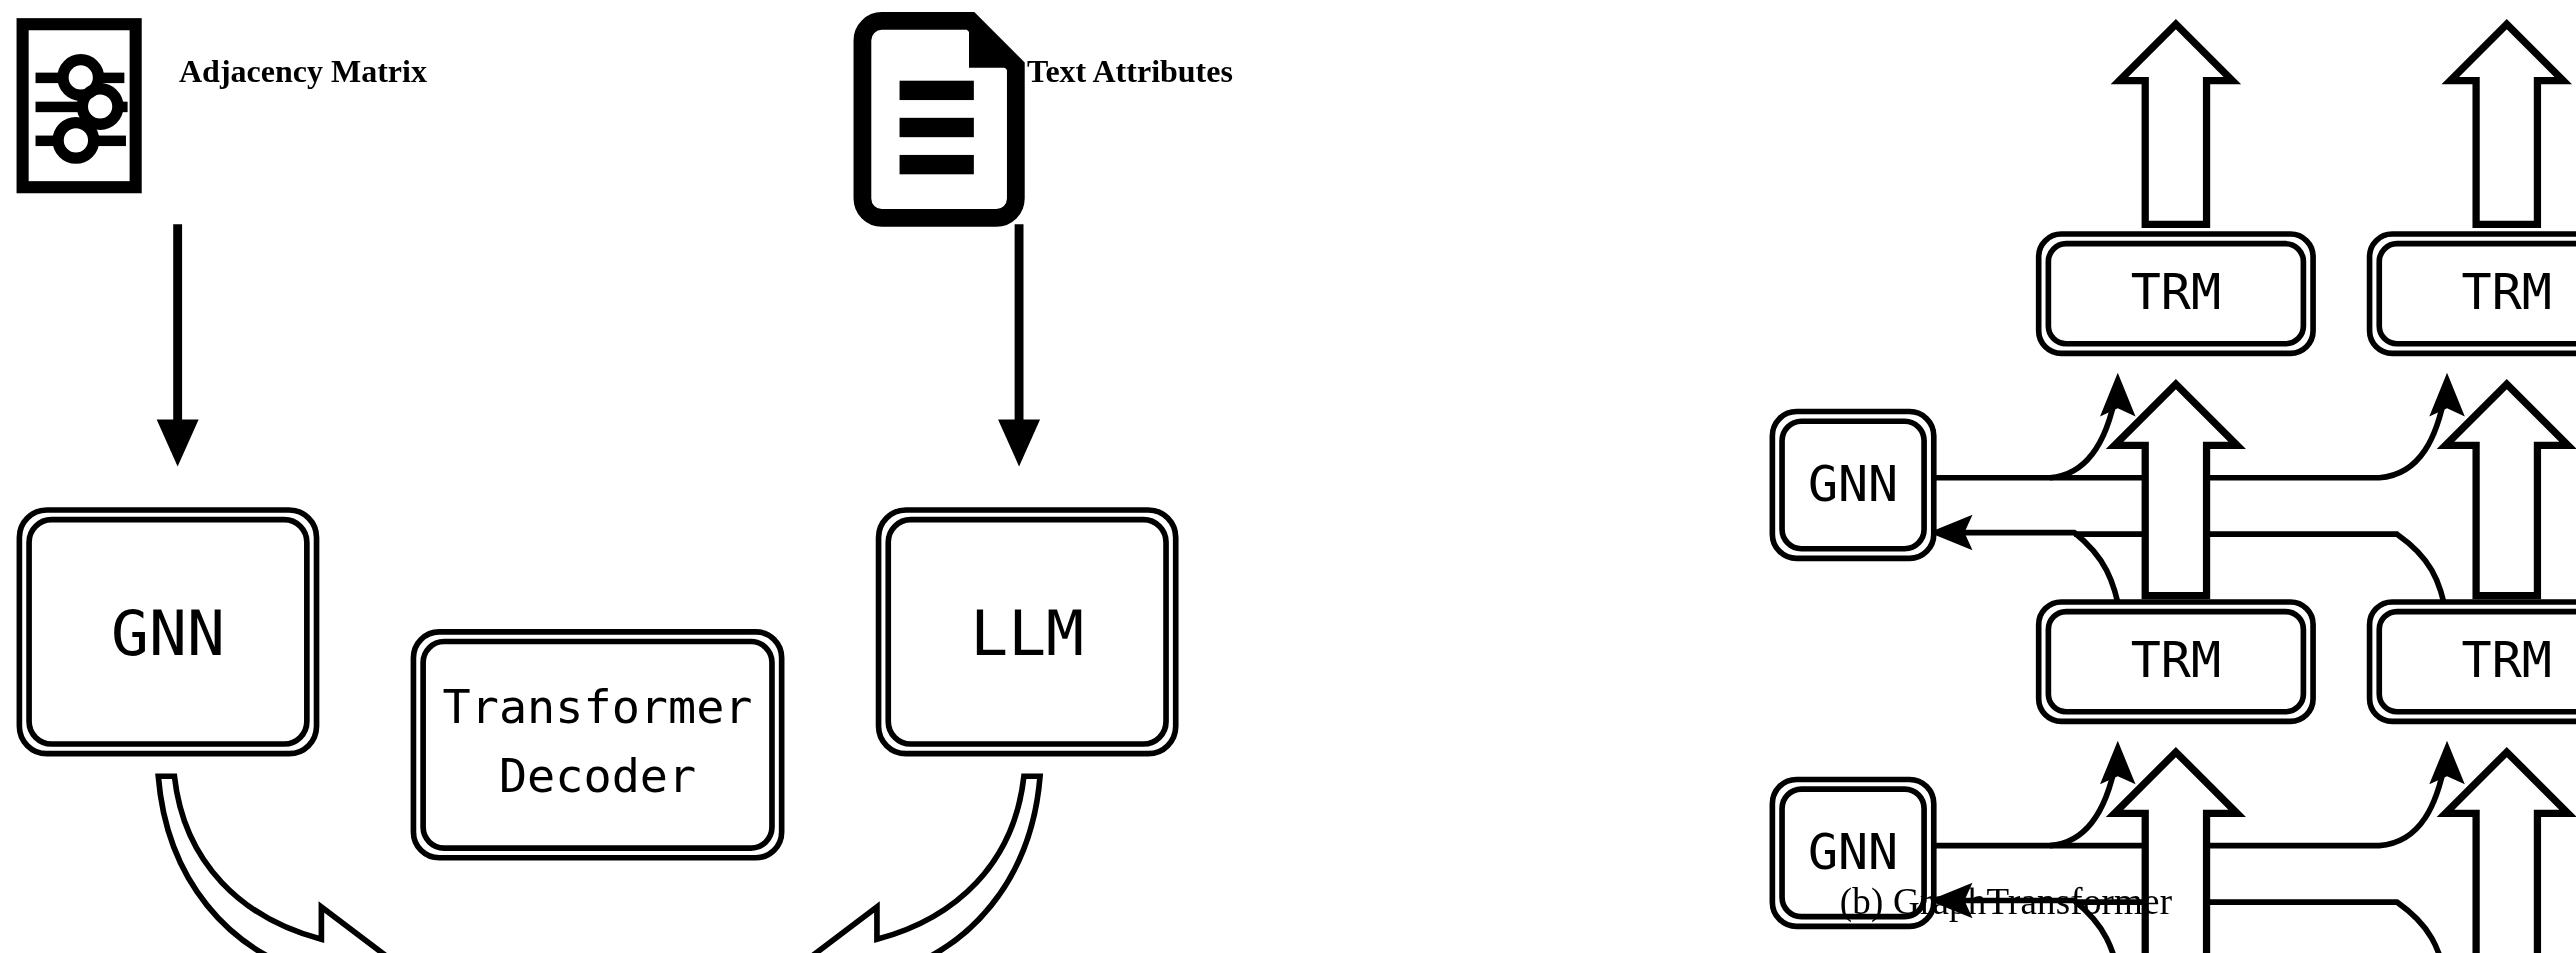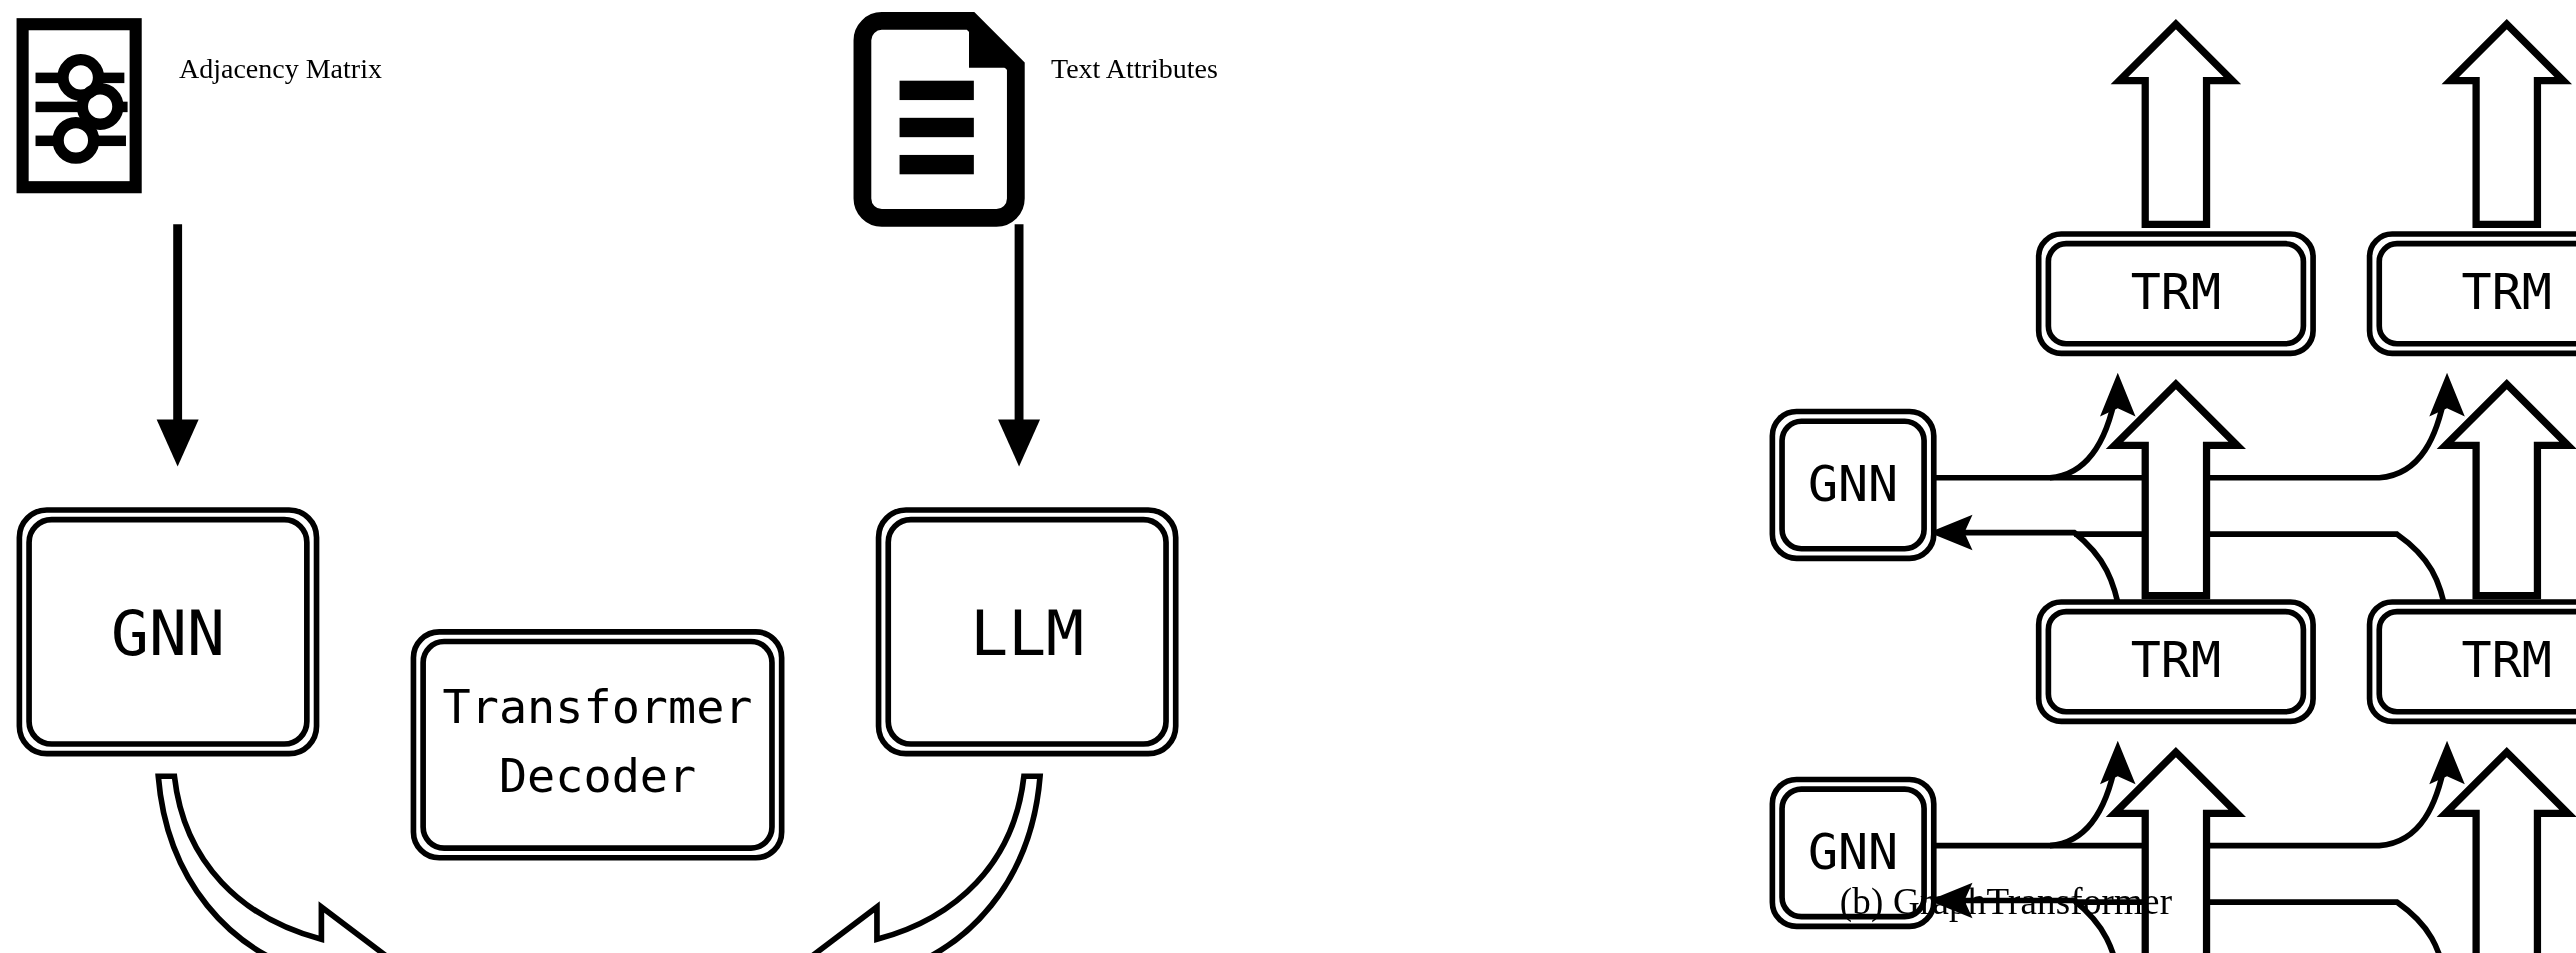--- a/index.html
+++ b/index.html
@@ -3,21 +3,21 @@
 <meta charset="utf-8">
 <style>
   html,body{margin:0;padding:0;background:#ffffff;}
   body{width:2576px;height:953px;font-family:"Liberation Serif",serif;color:#000;}
   #root{position:relative;width:2576px;height:953px;background:#fff;overflow:hidden;}
   .panel{position:absolute;top:0;height:953px;}
   #panel-a{left:0;width:1292px;}
   #panel-b{left:1364px;width:1284px;}
   svg.layer{position:absolute;left:0;top:0;width:100%;height:100%;overflow:visible;}
   .cap{position:absolute;font-family:"Liberation Serif",serif;font-size:37px;letter-spacing:0.2px;white-space:nowrap;text-align:center;}
-  .ilabel{position:absolute;font-family:"Liberation Serif",serif;font-size:28px;white-space:nowrap;}
+  .ilabel{position:absolute;font-family:"Liberation Serif",serif;font-size:32px;white-space:nowrap;font-weight:bold;}
   .boxtxt{font-family:"DejaVu Sans Mono",monospace;fill:#000;text-anchor:middle;dominant-baseline:middle;}
   .stroke{fill:none;stroke:#000;}
   .fillblk{fill:#000;stroke:none;}
   .hollow{fill:#fff;stroke:#000;}
 </style>
 </head>
 <body>
 
 <div id="root">
 
@@ -125,21 +125,21 @@
     <svg class="layer" viewBox="0 0 1600 1181" preserveAspectRatio="none">
       <g>
         <rect class="hollow" x="512" y="783" width="456" height="280" rx="32" stroke-width="7"></rect>
         <rect class="stroke" x="524" y="795" width="432" height="256" rx="26" stroke-width="7"></rect>
         <text class="boxtxt" x="740" y="880" font-size="58">Transformer</text>
         <text class="boxtxt" x="740" y="966" font-size="58">Decoder</text>
       </g>
     </svg>
 
     <div class="ilabel" style="left:179px;top:53px;">Adjacency Matrix</div>
-    <div class="ilabel" style="left:1027px;top:53px;margin-left:24px;">Text Attributes</div>
+    <div class="ilabel" style="left:1027px;top:53px;">Text Attributes</div>
   </div>
 
   <div class="panel" id="panel-b">
     <svg class="layer" viewBox="0 0 1591 1181" preserveAspectRatio="none">
 
       <g>
         <path class="stroke" stroke-width="7" d="M938 766 C 930 720, 918 690, 880 660 L 722 660"></path>
         <path class="fillblk" d="M700 660 l54 -22 l-10 22 l10 22 z"></path>
       </g>
       <g>

